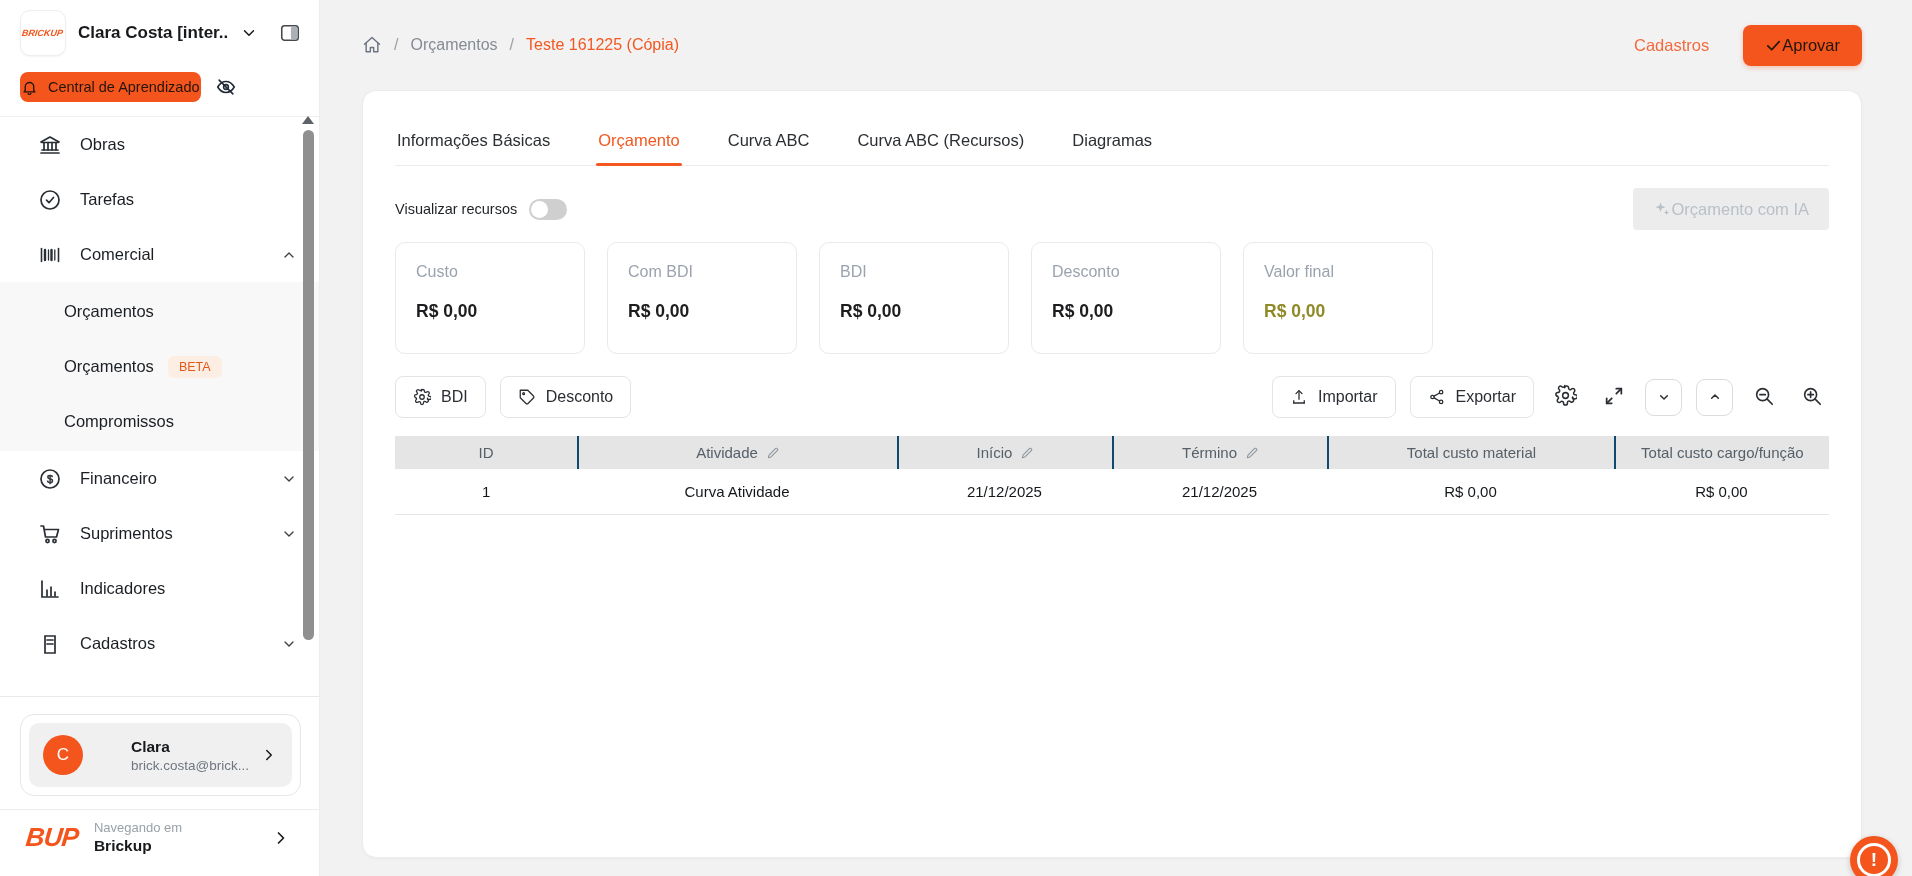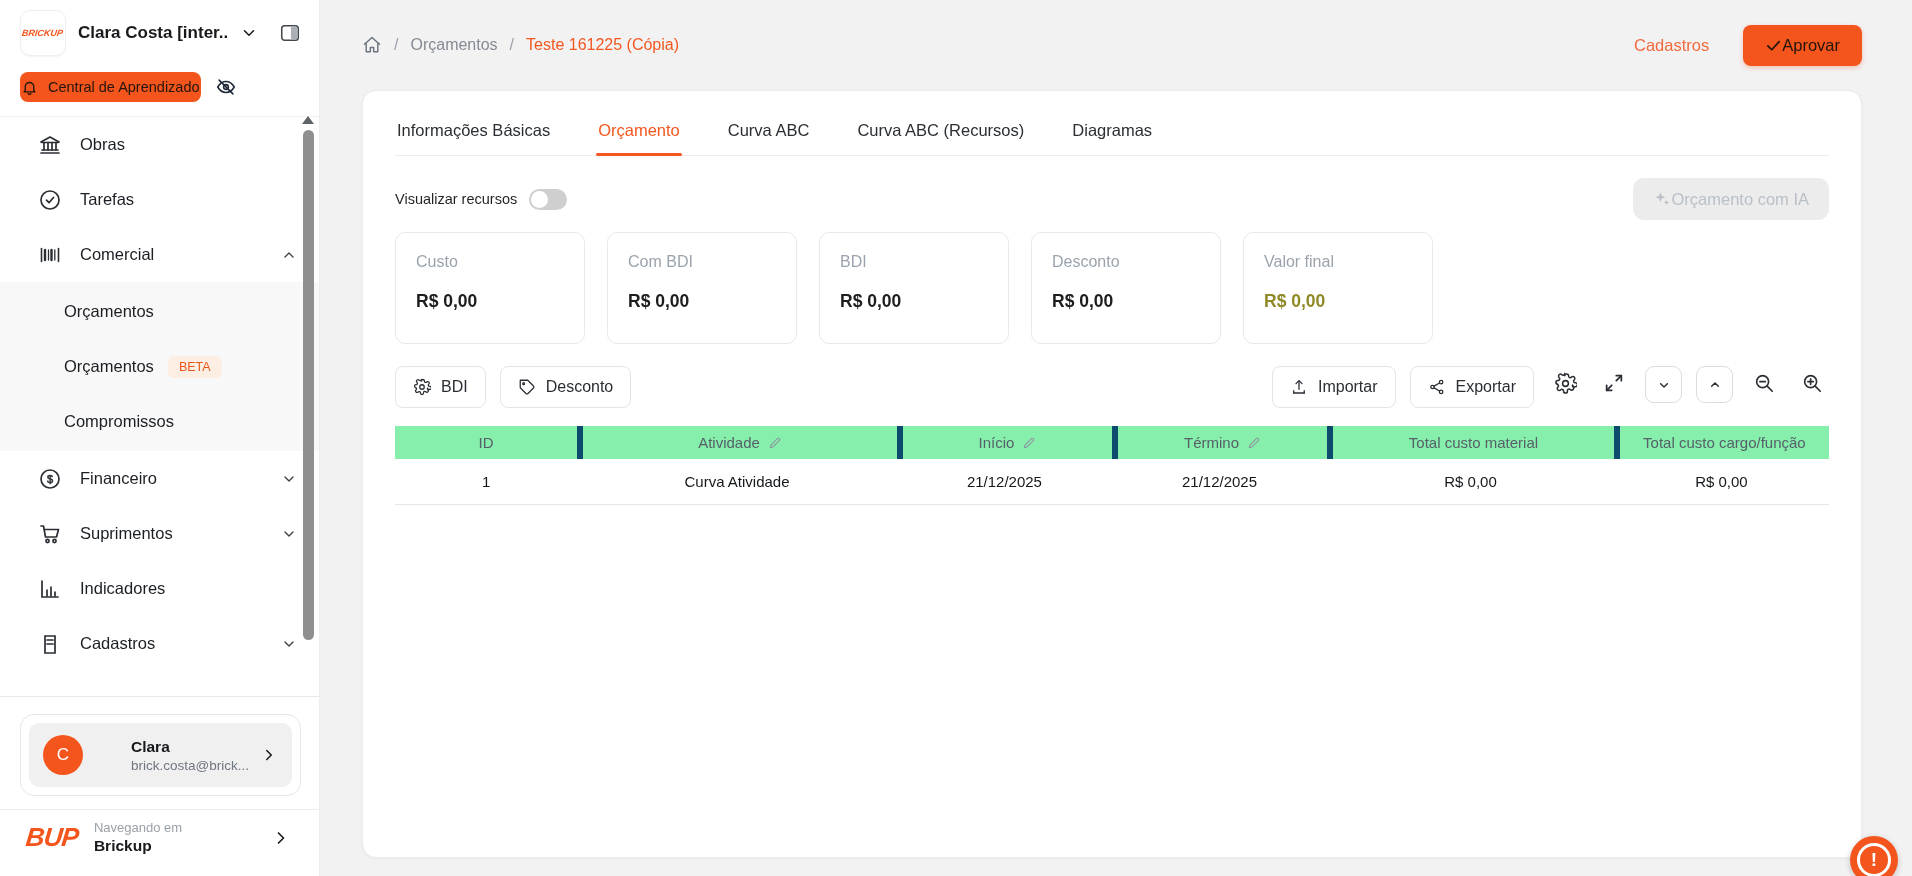--- a/index.html
+++ b/index.html
@@ -73,57 +73,57 @@
     font-family:inherit; }
   .approve-btn { display:flex; align-items:center; gap:0; background:#f4551c;
     color:#23150b; font-size:16.5px; border:none; border-radius:8px; height:41px;
     padding:0 22px; font-family:inherit; cursor:pointer; box-shadow:0 2px 5px rgba(244,85,28,.3); }
 
   .card { position:absolute; top:90px; left:42px; right:50px; bottom:18px; background:#fff;
     border:1px solid #ececec; border-radius:14px; box-shadow:0 1px 3px rgba(0,0,0,.04);
     padding:26px 32px 0 32px; overflow:hidden; }
   .tabs { display:flex; gap:44px; border-bottom:1px solid #ececec; }
   .tab { font-size:16.5px; color:#2b2f33; padding:4px 2px 15px 2px; cursor:pointer;
-    position:relative; white-space:nowrap; }
+    position:relative; white-space:nowrap;margin-top:10px; }
   .tab.active { color:#f4571f; }
   .tab.active::after { content:""; position:absolute; left:0; right:0; bottom:-1px;
     height:3px; background:#f4571f; border-radius:2px; }
 
   .toggle-row { display:flex; align-items:center; margin-top:22px; height:42px; }
   .toggle-label { font-size:14.5px; color:#1f2326; }
   .switch { width:38px; height:21px; border-radius:11px; background:#cfcfcf; margin-left:12px;
     position:relative; cursor:pointer; }
   .switch::after { content:""; position:absolute; top:2px; left:2px; width:17px; height:17px;
     border-radius:50%; background:#fff; }
   .ai-btn { margin-left:auto; display:flex; align-items:center; background:#ececed;
-    color:#b9c0c7; border:none; border-radius:11px; height:42px; padding:6px 20px;
+    color:#b9c0c7; border:none; border-radius:4px; height:42px; padding:6px 20px;
     font-size:16.5px; font-family:inherit; cursor:default; }
 
   .stats { display:flex; gap:22px; margin-top:12px; }
   .stat-card { width:190px; height:112px; border:1px solid #e9e9e9; border-radius:10px;
     padding:20px 20px; background:#fff; }
   .stat-label { font-size:16px; color:#9aa3ad; }
   .stat-value { font-size:17.5px; font-weight:600; color:#1d1d1f; margin-top:20px; }
   .stat-value.final { color:#8f8a27; }
 
   .toolbar { display:flex; align-items:center; margin-top:22px; gap:14px; }
   .tb-btn { display:flex; align-items:center; gap:10px; border:1px solid #e4e4e4;
     border-radius:8px; background:#fff; height:42px; padding:0 17px; font-size:16px;
     color:#2a2e33; font-family:inherit; cursor:pointer; }
   .tb-btn .ic { color:#2a2e33; }
-  .tb-right { margin-left:auto; display:flex; align-items:flex-start; gap:14px; }
+  .tb-right { margin-left:auto; display:flex; align-items:center; gap:14px; }
   .icon-btn { background:none; border:none; color:#2a2e33; cursor:pointer; padding:6px; }
   .boxed-btn { width:37px; height:37px; border:1px solid #dcdcdc; border-radius:9px;
     background:#fff; display:flex; align-items:center; justify-content:center;
     color:#2a2e33; cursor:pointer; }
 
   .tbl { margin-top:18px; }
-  .tbl-head { display:flex; background:#86efac; height:33px; }
+  .tbl-head { display:flex; background:#e5e5e5; height:33px; }
   .th { display:flex; align-items:center; justify-content:center; gap:8px; font-size:15px;
-    color:#566069; border-left:6px solid #0c4a6e; cursor:pointer; }
+    color:#566069; border-left:2px solid #0c4a6e; cursor:pointer; }
   .th:first-child { border-left:none; }
   .tr { display:flex; height:46px; border-bottom:1px solid #e6e6e6; }
   .td { display:flex; align-items:center; justify-content:center; font-size:15px; color:#15181b; }
   .c0{width:12.7%;} .c1{width:22.3%;} .c2{width:15%;} .c3{width:15%;} .c4{width:20%;} .c5{width:15%;}
 
   .alert-badge { position:absolute; right:14px; bottom:-8px; width:48px; height:48px;
     border-radius:50%; background:#f4551c; display:flex; align-items:center;
     justify-content:center; cursor:pointer; box-shadow:0 2px 6px rgba(0,0,0,.2); }
   .alert-inner { width:34px; height:34px; border-radius:50%; border:3px solid #fff;
     display:flex; align-items:center; justify-content:center; color:#fff;

